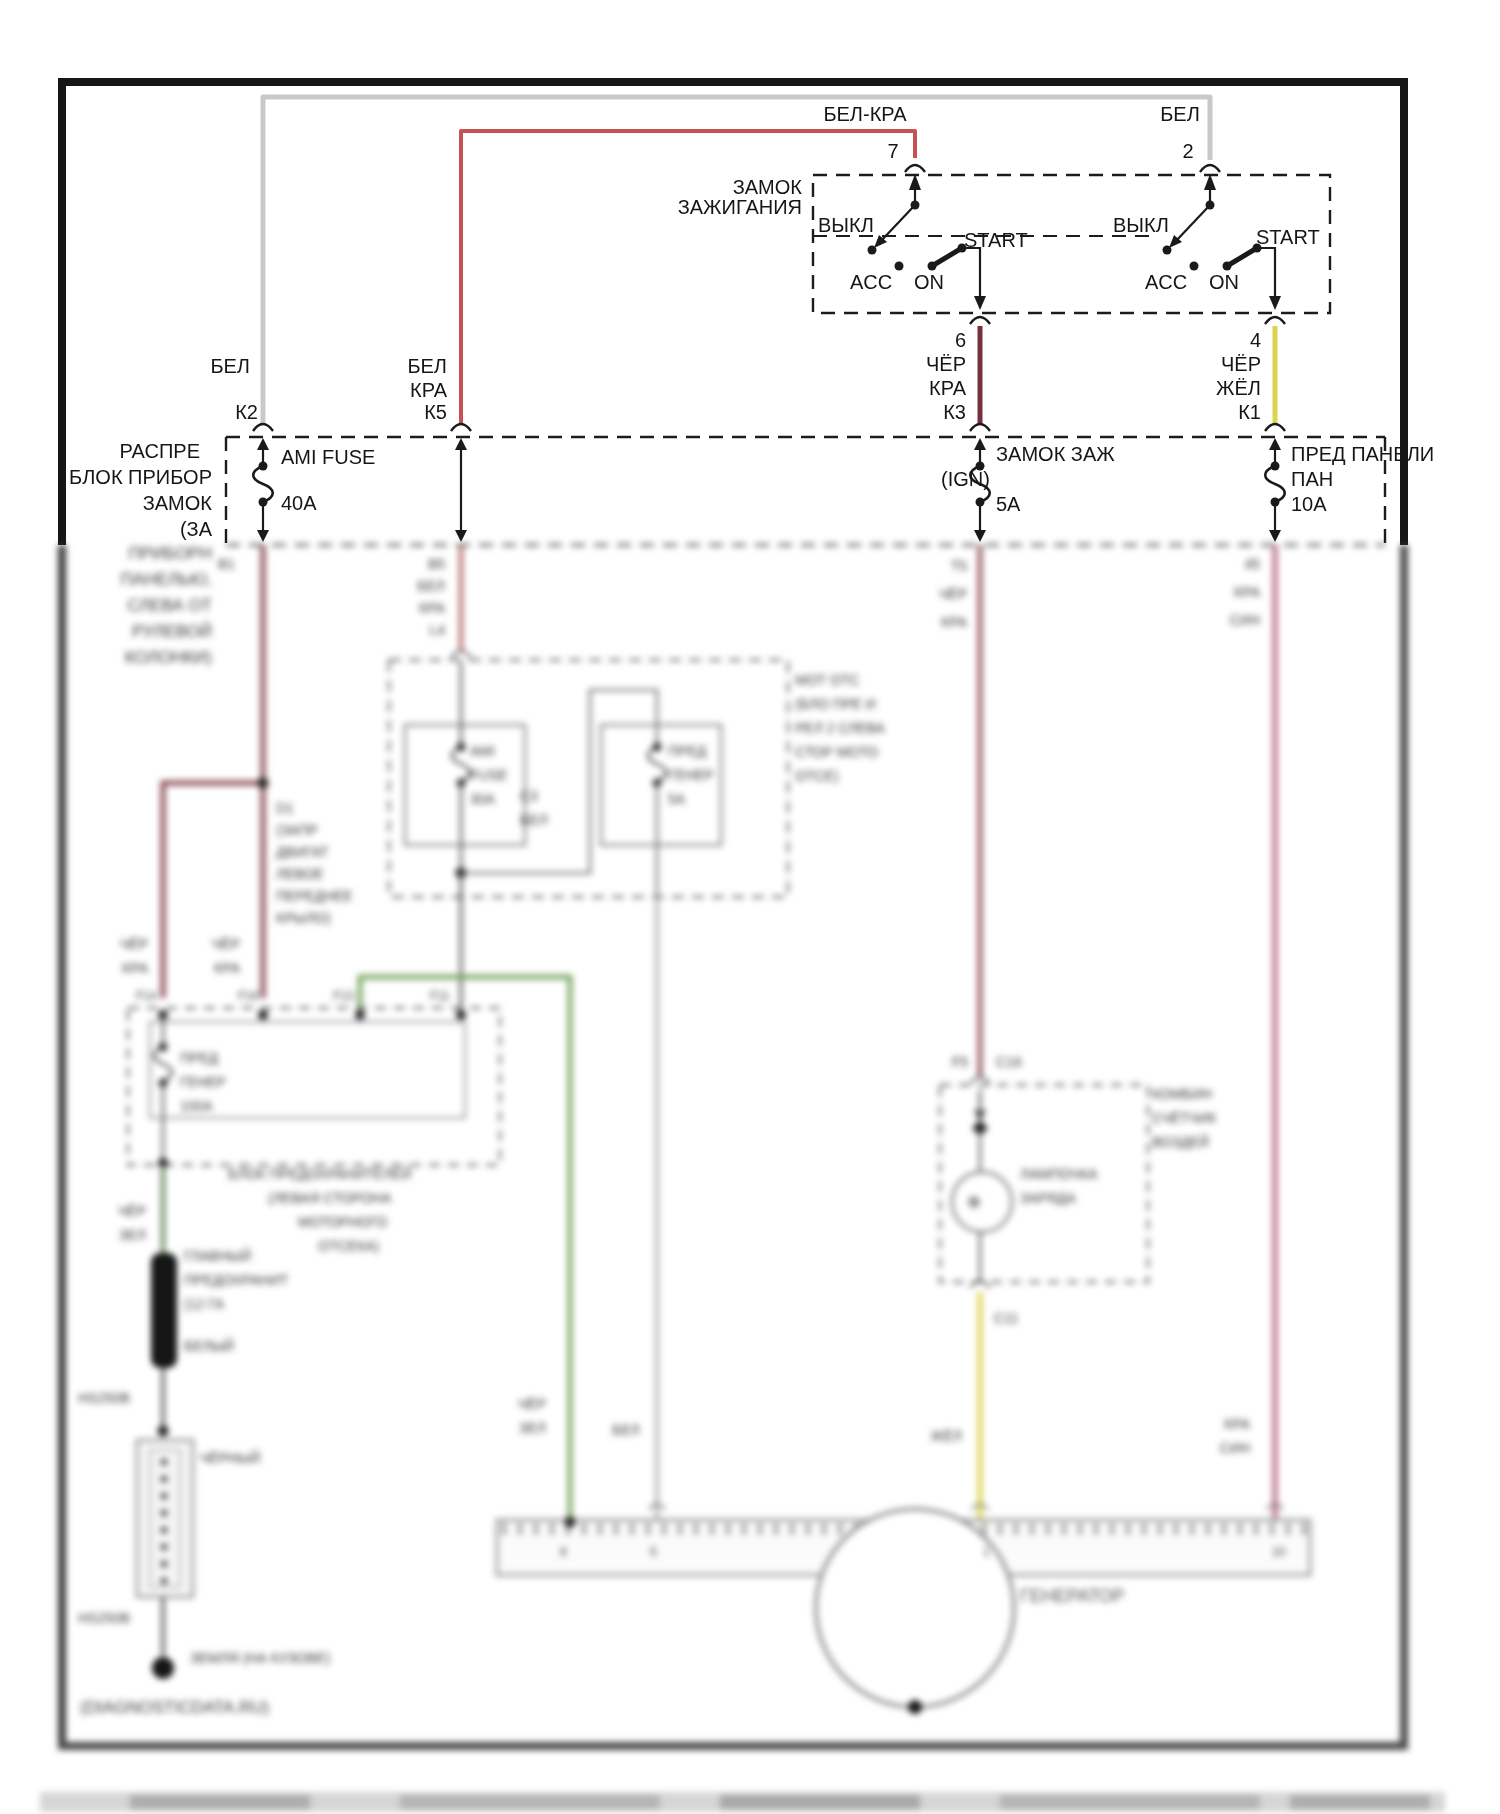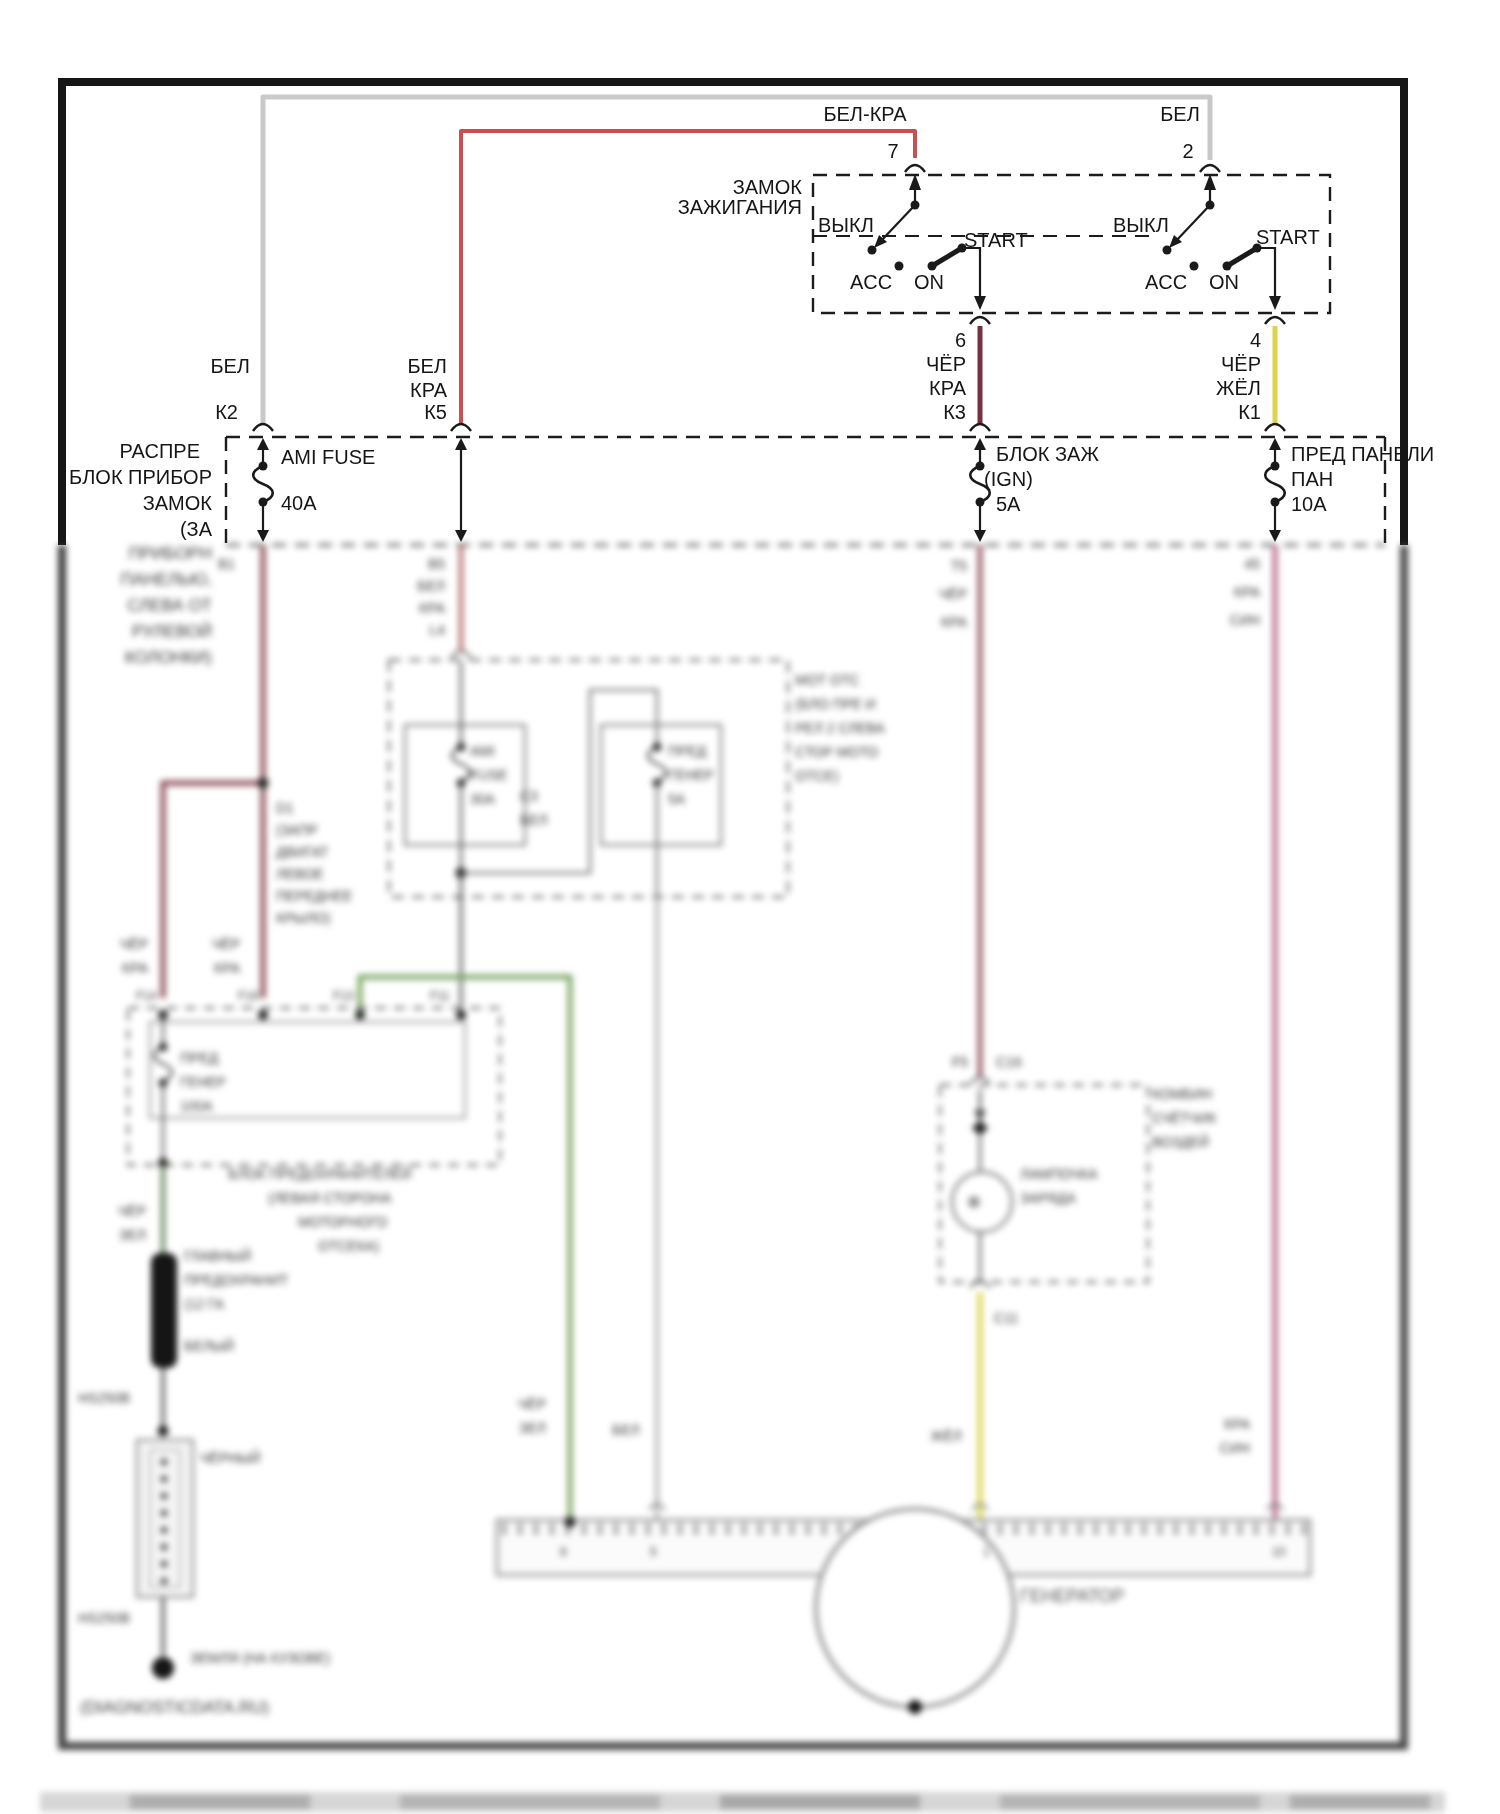--- a/index.html
+++ b/index.html
@@ -134,42 +134,42 @@
     <div class="lbl" style="left:818px;top:214px">ВЫКЛ</div>
     <div class="lbl" style="left:850px;top:271px">ACC</div>
     <div class="lbl" style="left:914px;top:271px">ON</div>
     <div class="lbl" style="left:964px;top:229px">START</div>
     <div class="lbl" style="left:1113px;top:214px">ВЫКЛ</div>
     <div class="lbl" style="left:1145px;top:271px">ACC</div>
     <div class="lbl" style="left:1209px;top:271px">ON</div>
     <div class="lbl" style="left:1256px;top:226px">START</div>
 
     <div class="lbl r" style="left:160px;top:355px;width:90px">БЕЛ</div>
-    <div class="lbl r" style="left:148px;top:401px;width:90px">К2</div>
+    <div class="lbl r" style="left:168px;top:401px;width:90px">К2</div>
     <div class="lbl r" style="left:357px;top:355px;width:90px">БЕЛ</div>
     <div class="lbl r" style="left:357px;top:379px;width:90px">КРА</div>
     <div class="lbl r" style="left:357px;top:401px;width:90px">К5</div>
     <div class="lbl r" style="left:876px;top:329px;width:90px">6</div>
     <div class="lbl r" style="left:876px;top:353px;width:90px">ЧЁР</div>
     <div class="lbl r" style="left:876px;top:377px;width:90px">КРА</div>
     <div class="lbl r" style="left:876px;top:401px;width:90px">К3</div>
     <div class="lbl r" style="left:1171px;top:329px;width:90px">4</div>
     <div class="lbl r" style="left:1171px;top:353px;width:90px">ЧЁР</div>
     <div class="lbl r" style="left:1171px;top:377px;width:90px">ЖЁЛ</div>
     <div class="lbl r" style="left:1171px;top:401px;width:90px">К1</div>
 
     <div class="lbl r" style="left:28px;top:440px;width:172px">РАСПРЕ</div>
     <div class="lbl r" style="left:40px;top:466px;width:172px">БЛОК ПРИБОР</div>
     <div class="lbl r" style="left:40px;top:492px;width:172px">ЗАМОК</div>
     <div class="lbl r" style="left:40px;top:518px;width:172px">(ЗА</div>
 
     <div class="lbl" style="left:281px;top:446px">AMI FUSE</div>
     <div class="lbl" style="left:281px;top:492px">40А</div>
-    <div class="lbl" style="left:996px;top:443px">БЛОК ЗАЖ</div>
-    <div class="lbl" style="left:984px;top:468px">(IGN)</div>
+    <div class="lbl" style="left:996px;top:443px">ЗАМОК ЗАЖ</div>
+    <div class="lbl" style="left:941px;top:468px">(IGN)</div>
     <div class="lbl" style="left:996px;top:493px">5А</div>
     <div class="lbl" style="left:1291px;top:443px">ПРЕД ПАНЕЛИ</div>
     <div class="lbl" style="left:1291px;top:468px">ПАН</div>
     <div class="lbl" style="left:1291px;top:493px">10А</div>
   </div>
 
   <div class="layer" id="blur-layer">
     <svg width="1500" height="1814">
       <defs>
         <pattern id="hatch" width="16" height="12" patternUnits="userSpaceOnUse">

